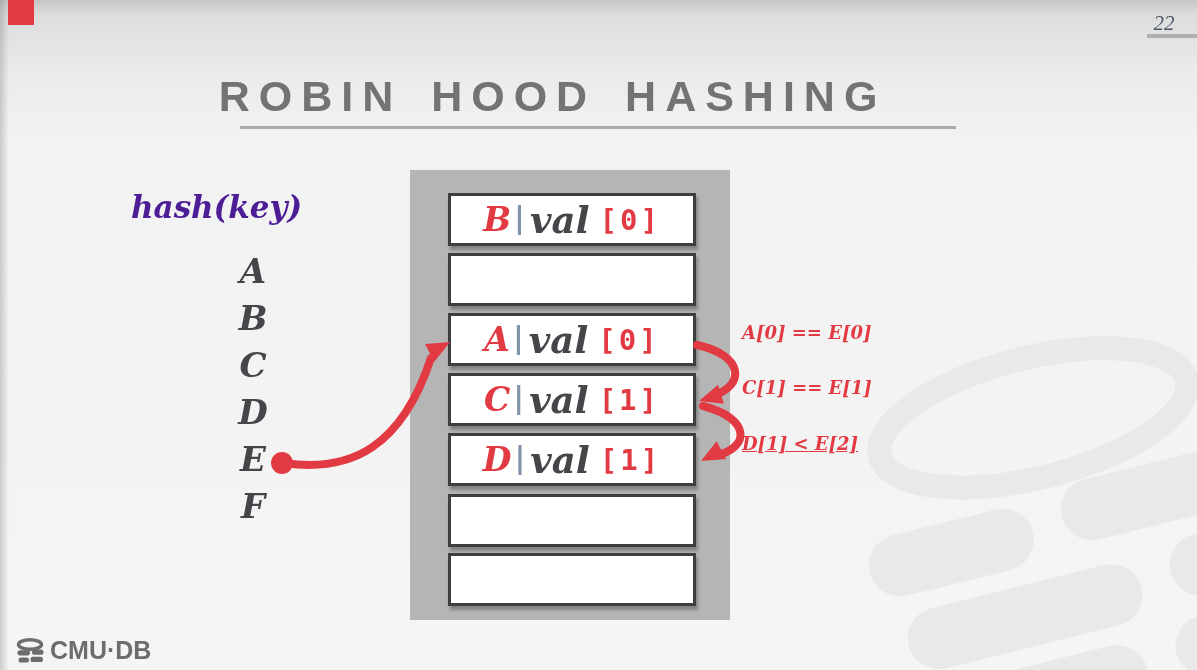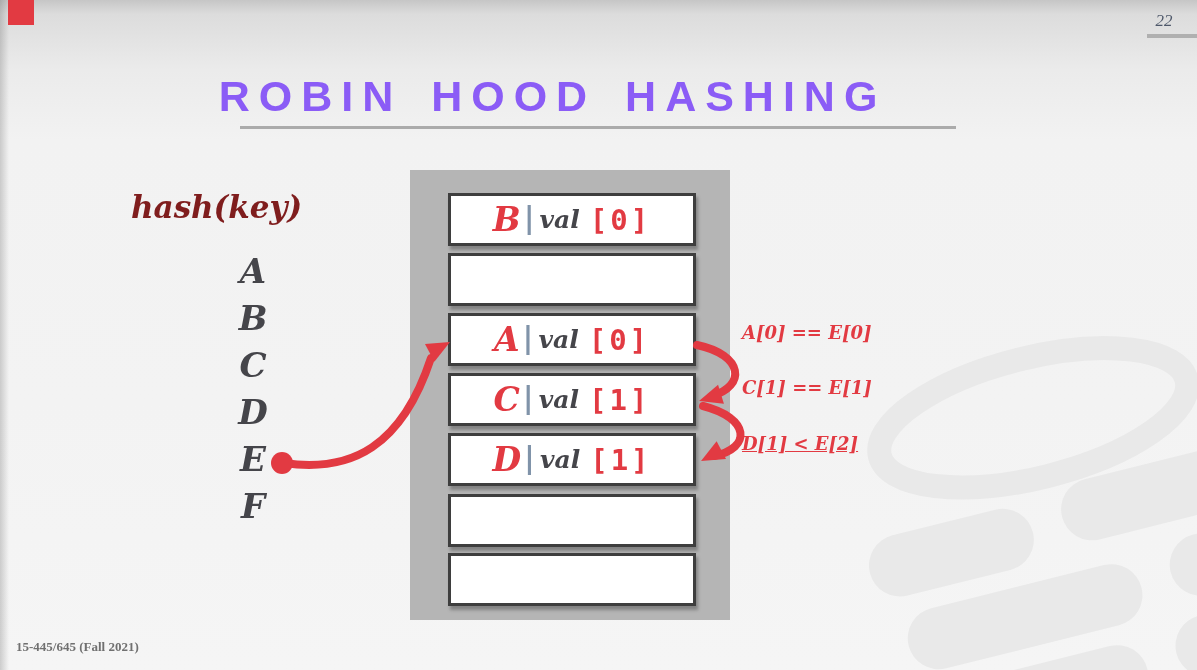--- a/index.html
+++ b/index.html
@@ -6,39 +6,39 @@
   body{
     width:1197px;height:670px;position:relative;overflow:hidden;
     background:linear-gradient(180deg,#c6c6c6 0px,#dcdcdc 14px,#ebebeb 70px,#f2f2f2 140px,#f3f3f3 60%,#f5f5f5 100%);
     font-family:"Liberation Sans",sans-serif;
   }
   .edge-left{position:absolute;left:0;top:0;width:9px;height:100%;
     background:linear-gradient(90deg,rgba(110,110,110,.30),rgba(110,110,110,0));z-index:1;}
   .corner-flag{position:absolute;left:8px;top:0;width:26px;height:25px;background:#e23a42;z-index:6;}
 
   .page-number{position:absolute;left:1142px;top:11px;width:44px;text-align:center;
-    font-family:"Liberation Serif",serif;font-style:italic;font-size:17px;color:#4e586a;z-index:5;}
+    font-family:"Liberation Serif",serif;font-style:italic;font-size:21px;color:#4e586a;z-index:5;}
   .page-rule{position:absolute;left:1147px;top:34px;width:50px;height:4px;background:#b0b0b0;z-index:5;}
 
   .slide-title{position:absolute;left:0;top:72px;width:1105px;text-align:center;
-    font-weight:bold;font-size:43px;letter-spacing:9px;word-spacing:8px;color:#8b5cf6;z-index:5;}
+    font-weight:bold;font-size:43px;letter-spacing:9px;word-spacing:8px;color:#737373;z-index:5;}
   .title-rule{position:absolute;left:240px;top:126px;width:716px;height:3px;background:#ababab;z-index:5;}
 
   .hash-label{position:absolute;left:131px;top:189px;
-    font-family:"DejaVu Serif",serif;font-style:italic;font-weight:bold;font-size:31px;color:#7f1d1d;z-index:5;}
+    font-family:"DejaVu Serif",serif;font-style:italic;font-weight:bold;font-size:31px;color:#4c1d95;z-index:5;}
   .keys{position:absolute;left:225px;top:248px;width:56px;text-align:center;z-index:5;}
   .keys .key{height:47px;line-height:47px;
     font-family:"DejaVu Serif",serif;font-style:italic;font-weight:bold;font-size:34px;color:#45454a;}
 
   .table-container{position:absolute;left:410px;top:170px;width:320px;height:450px;background:#b5b5b5;z-index:3;}
   .slot{position:absolute;left:38px;width:242px;height:47px;background:#ffffff;border:3px solid #3e3e3e;
     box-shadow:2px 4px 3px rgba(70,70,70,.45);display:flex;align-items:center;justify-content:center;}
   .slot .k{font-family:"DejaVu Serif",serif;font-style:italic;font-weight:bold;font-size:33px;color:#e23a42;}
   .slot .sep{font-family:"DejaVu Serif",serif;font-weight:bold;font-size:30px;color:#8093a9;margin:0 5px 0 3px;transform:translateY(-2px);}
-  .slot .v{font-family:"DejaVu Serif",serif;font-style:italic;font-weight:bold;font-size:25px;color:#45454a;}
+  .slot .v{font-family:"DejaVu Serif",serif;font-style:italic;font-weight:bold;font-size:37px;color:#45454a;}
   .slot .probe{font-family:"DejaVu Sans Mono",monospace;font-weight:bold;font-size:29px;color:#e23a42;margin-left:10px;letter-spacing:3px;}
 
   .annotation{position:absolute;left:742px;
     font-family:"DejaVu Serif",serif;font-style:italic;font-weight:bold;font-size:18px;color:#e23a42;z-index:5;white-space:nowrap;}
   #ann-0{top:322px;} #ann-1{top:377px;text-align:center;} #ann-2{top:433px;text-decoration:underline;}
 
   .arrow-layer{position:absolute;left:0;top:0;z-index:4;pointer-events:none;}
   .watermark{position:absolute;left:845px;top:330px;z-index:2;}
 
   .footer{position:absolute;left:16px;top:636px;z-index:5;}
@@ -140,14 +140,26 @@
     <polygon points="0,0 -23,10 -23,-10" transform="translate(699,401) rotate(163)"></polygon>
     <polygon points="0,0 -23,10 -23,-10" transform="translate(701,461) rotate(152)"></polygon>
   </g>
 </svg>
 
 <div class="annotation" id="ann-0">A[0] == E[0]</div>
 <div class="annotation" id="ann-1">C[1] == E[1]</div>
 <div class="annotation" id="ann-2">D[1] &lt; E[2]</div>
 
 <div class="footer">
+  <div class="logo-row">
+    <svg width="30" height="26" viewBox="0 0 30 26">
+      <ellipse cx="14" cy="6.5" rx="11.5" ry="4.8" fill="none" stroke="#6d6d6d" stroke-width="3.4"></ellipse>
+      <g fill="#6d6d6d">
+        <rect x="1.5" y="12.2" width="12.5" height="5.2" rx="2.6"></rect>
+        <rect x="16" y="11.6" width="11.5" height="5.2" rx="2.6"></rect>
+        <rect x="2.5" y="19.4" width="10.5" height="5.2" rx="2.6"></rect>
+        <rect x="14.5" y="18.8" width="12.5" height="5.2" rx="2.6"></rect>
+      </g>
+    </svg>
+    <span class="logo-text">CMU·DB</span>
+  </div>
   <div class="course-text">15-445/645 (Fall 2021)</div>
 </div>
 
 </body></html>

